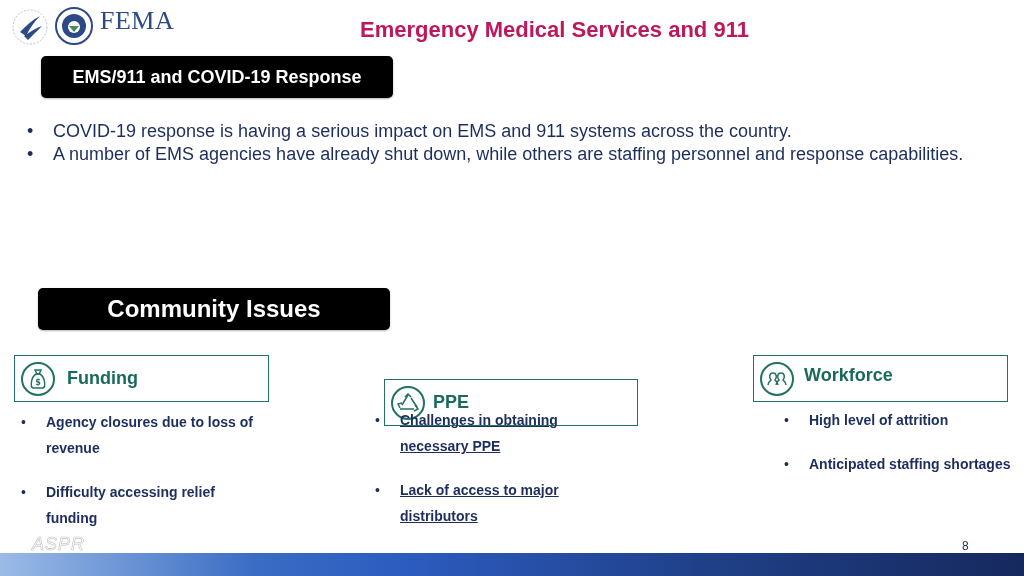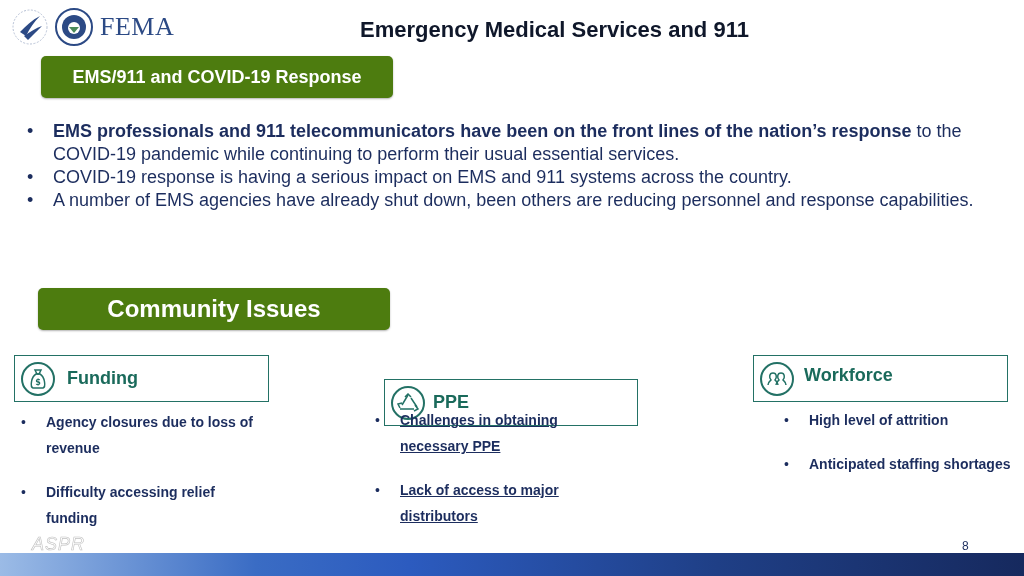--- a/index.html
+++ b/index.html
@@ -2,33 +2,33 @@
 <html><head>
 <meta charset="utf-8">
 <style>
   html, body { margin: 0; padding: 0; }
   body {
     width: 1024px; height: 576px; position: relative; overflow: hidden;
     background: #ffffff;
     font-family: "Liberation Sans", sans-serif;
     color: #1c2d5e;
   }
-  .logo { position: absolute; left: 10px; top: 6px; display: flex; align-items: center; gap: 4px; }
+  .logo { position: absolute; left: 10px; top: 6px; display: flex; align-items: flex-start; gap: 4px; }
   .logo .hhs { width: 40px; height: 42px; }
   .logo .seal { width: 40px; height: 40px; }
   .logo .fema-text {
     font-family: "Liberation Serif", serif; font-size: 26px; color: #2c4a85;
     letter-spacing: 0.5px; margin-left: 2px;
   }
   .title {
     position: absolute; left: 360px; top: 17px; font-size: 22px; font-weight: bold;
-    color: #0f172a;
+    color: #be185d;
   }
   .pill {
-    position: absolute; background: #4d7c0f; color: #fff; font-weight: bold;
+    position: absolute; background: #000000; color: #fff; font-weight: bold;
     border-radius: 5px; display: flex; align-items: center; justify-content: center;
     box-shadow: 0 1px 2px rgba(0,0,0,0.3);
   }
   .pill.top { left: 41px; top: 56px; width: 352px; height: 42px; font-size: 18px; }
   .pill.mid { left: 38px; top: 288px; width: 352px; height: 42px; font-size: 24px; }
   ul.bullets {
     position: absolute; left: 24px; top: 120px; width: 980px; margin: 0; padding: 0;
     list-style: none; font-size: 18px; line-height: 23px; color: #1c2d5e;
   }
   ul.bullets li { position: relative; padding-left: 29px; }
@@ -84,23 +84,22 @@
     <path d="M15 20 L20 26 L25 20 Z" fill="#4a8a5a"></path>
   </svg>
   <span class="fema-text">FEMA</span>
 </div>
 
 <div class="title">Emergency Medical Services and 911</div>
 
 <div class="pill top">EMS/911 and COVID-19 Response</div>
 
 <ul class="bullets">
-  <li><b>EMS professionals and 911 telecommunicators have been on the front lines of the nation’s response</b><span> to the COVID-19 pandemic while continuing to perform their usual essential services.</span></li>
   <li><span>COVID-19 response is having a serious impact on EMS and 911 systems across the country.</span></li>
-  <li><span>A number of EMS agencies have already shut down, been others are reducing personnel and response capabilities.</span></li>
+  <li><span>A number of EMS agencies have already shut down, while others are staffing personnel and response capabilities.</span></li>
 </ul>
 
 <div class="pill mid">Community Issues</div>
 
 <div class="cat-box funding">
   <span class="icon">
     <svg width="20" height="22" viewBox="0 0 20 22">
       <path d="M7 2 L13 2 L11 6 L9 6 Z" fill="none" stroke="#237165" stroke-width="1.5"></path>
       <path d="M8 6 C3 9, 2 19, 5 20 L15 20 C18 19, 17 9, 12 6 Z" fill="none" stroke="#237165" stroke-width="1.5"></path>
       <text x="10" y="17" font-size="8" font-family="DejaVu Sans, sans-serif" fill="#237165" text-anchor="middle" font-weight="bold">$</text>

